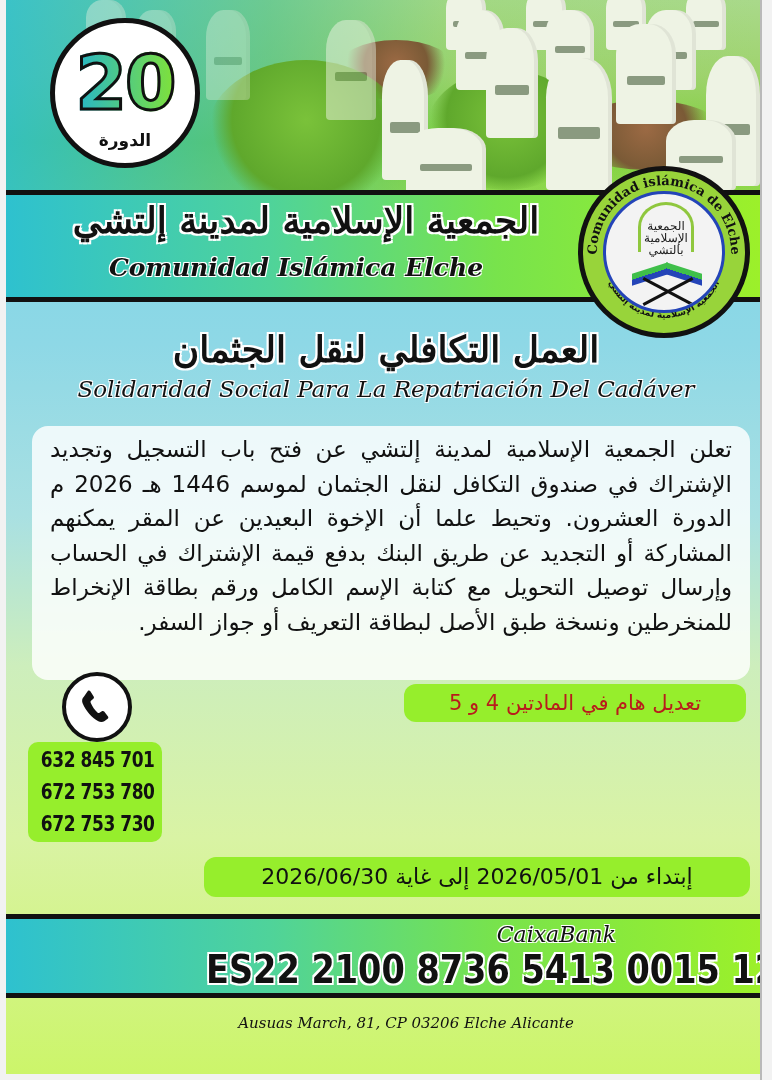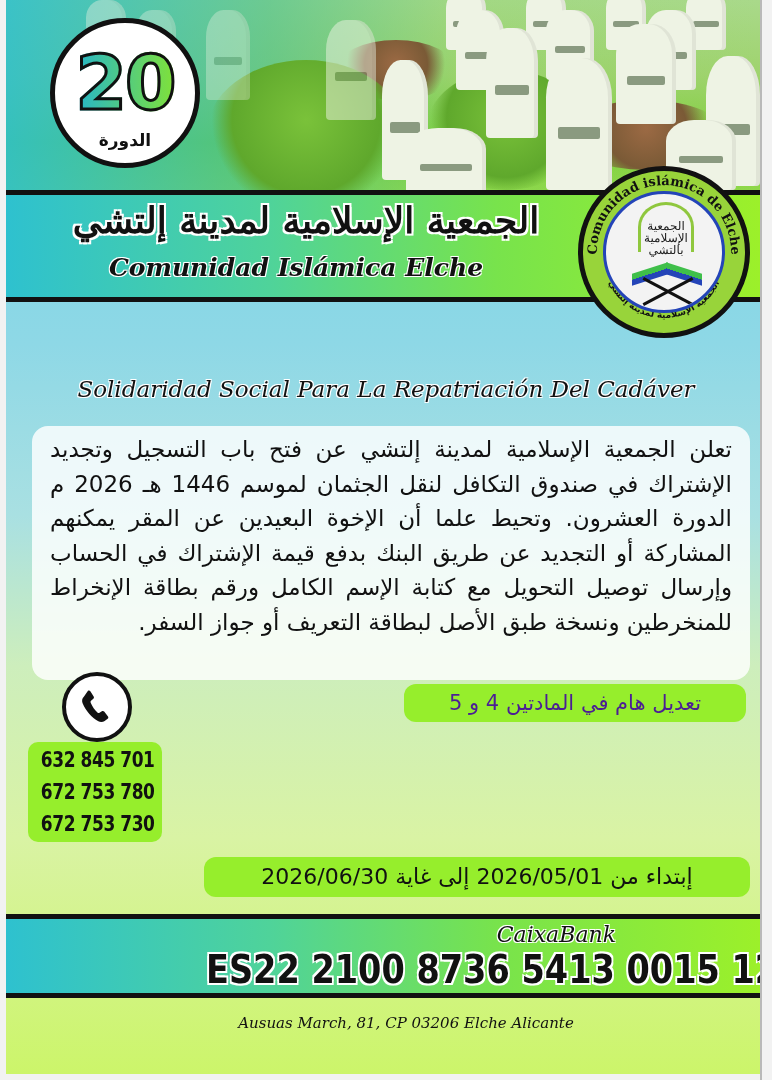--- a/index.html
+++ b/index.html
@@ -118,21 +118,21 @@
   .phone-num {
     font-family: "DejaVu Sans Condensed", "DejaVu Sans", sans-serif; font-weight: bold; font-size: 22px;
     color: #111; line-height: 32px; text-align: center; letter-spacing: -0.5px; transform: scaleX(0.86); transform-origin: center;
     white-space: nowrap;
   }
 
   
   .amend {
     position: absolute; left: 398px; top: 684px; width: 342px; height: 38px;
     background: #96ee2c; border-radius: 12px;
-    direction: rtl; text-align: center; font-size: 21px; line-height: 38px; color: #4c1d95;
+    direction: rtl; text-align: center; font-size: 21px; line-height: 38px; color: #b91c1c;
   }
   .rules {
     position: absolute; left: 166px; top: 742px; width: 574px; height: 100px;
     background: rgba(255,255,255,0.85); border-radius: 14px; padding: 2px 18px 0 12px;
   }
   .rules ul { direction: rtl; list-style: none; }
   .rules li { font-size: 20.5px; line-height: 31px; color: #111; white-space: nowrap; }
   .rules li .bullet { display: inline-block; width: 22px; text-align: center; font-size: 16px; }
 
   
@@ -232,20 +232,21 @@
     <div class="logo-inner">
       <div class="dome"></div>
       <div class="calig">الجمعية الإسلامية بالتشي</div>
       <div class="book-l"></div>
       <div class="book-r"></div>
       <div class="stand-a"></div>
       <div class="stand-b"></div>
     </div>
   </div>
 
+  <div class="section-ar">العمل التكافلي لنقل الجثمان</div>
   <div class="section-es">Solidaridad Social  Para La Repatriación Del Cadáver</div>
 
   <div class="card">
     <p class="card-text">تعلن الجمعية الإسلامية لمدينة إلتشي عن فتح باب التسجيل وتجديد الإشتراك في صندوق التكافل لنقل الجثمان لموسم 1446 هـ 2026 م الدورة العشرون. وتحيط علما أن الإخوة البعيدين عن المقر يمكنهم المشاركة أو التجديد عن طريق البنك بدفع قيمة الإشتراك في الحساب وإرسال توصيل التحويل مع كتابة الإسم الكامل ورقم بطاقة الإنخراط للمنخرطين ونسخة طبق الأصل لبطاقة التعريف أو جواز السفر.</p>
   </div>
 
   <div class="phone-icon">
     <svg width="40" height="44" viewBox="0 0 24 24">
       <path d="M6.6 2.2c.5-.3 1.1-.2 1.4.3l2 3.2c.3.5.2 1.1-.2 1.4L8.4 8.3c-.3.3-.4.7-.2 1.1 1 2.3 2.4 4.3 4.2 6 .3.3.8.3 1.1.1l1.4-1c.5-.3 1.1-.2 1.4.2l2.3 3c.3.5.3 1.1-.2 1.4l-1.8 1.3c-1.1.8-2.6.9-3.8.2C8.8 18.3 5.3 14.3 3.3 9.6c-.5-1.3-.2-2.8.8-3.7z" fill="#111"></path>
     </svg>

